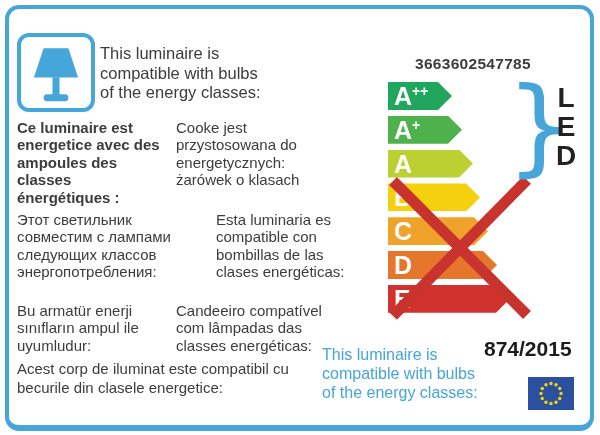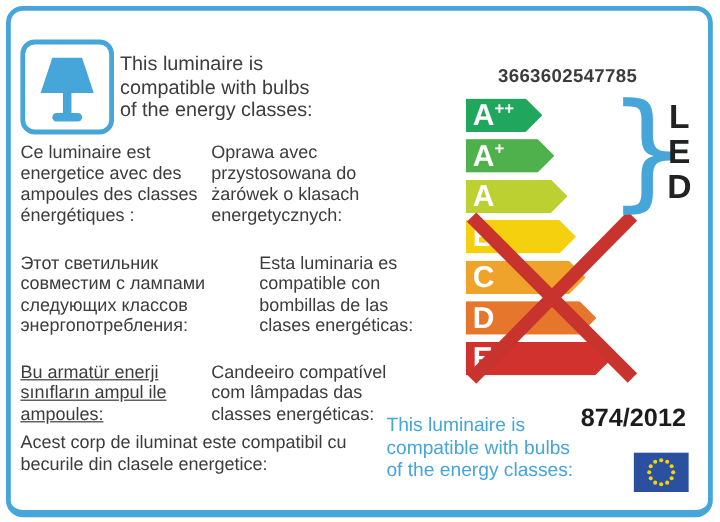--- a/index.html
+++ b/index.html
@@ -18,25 +18,25 @@
     border:4px solid #46a5d9; border-radius:12px; background:#ffffff;
     box-sizing:border-box; display:flex; align-items:center; justify-content:center;
   }
   .heading {
     position:absolute; left:100px; top:44px; width:220px;
     font-size:16.5px; line-height:19.6px; color:#3c3c3c;
   }
   .brand { position:absolute; left:299px; top:19px; font-size:15px; }
   .code  { position:absolute; left:415px; top:18px; font-size:15.5px; font-weight:700; letter-spacing:0.3px;margin-top:37px; }
   .para  { position:absolute; font-size:15px; line-height:17.4px; }
-  .para-fr { left:17px;  top:119px; width:158px; }
+  .para-fr { left:17px;  top:119px; width:158px;font-weight:bold; }
   .para-pl { left:176px; top:119px; width:150px; }
   .para-ru { left:17px;  top:211px; width:162px; }
   .para-es { left:176px; top:211px; width:150px;margin-left:40px; }
-  .para-tr { left:17px;  top:302px; width:158px;text-decoration:underline; }
+  .para-tr { left:17px;  top:302px; width:158px; }
   .para-pt { left:176px; top:302px; width:160px; }
   .para-ro { left:17px;  top:359px; width:340px; line-height:19px; }
   .arrows { position:absolute; left:388px; top:82px; width:140px; }
   .arrow {
     height:28px; margin-bottom:5.8px; position:relative;
     clip-path: polygon(0 0, calc(100% - 14px) 0, 100% 50%, calc(100% - 14px) 100%, 0 100%);
     display:flex; align-items:center;
   }
   .arrow-label {
     color:#ffffff; font-weight:bold; font-size:25px; line-height:28px; padding-left:6px;
@@ -81,41 +81,41 @@
 
   <div class="code">3663602547785</div>
 
   <div class="para para-fr">
       <div>Ce luminaire est</div>
       <div>energetice avec des</div>
       <div>ampoules des classes</div>
       <div>énergétiques :</div>
     </div>
   <div class="para para-pl">
-      <div>Oprawa avec</div>
+      <div>Cooke jest</div>
       <div>przystosowana do</div>
+      <div>energetycznych:</div>
       <div>żarówek o klasach</div>
-      <div>energetycznych:</div>
     </div>
   <div class="para para-ru">
       <div>Этот светильник</div>
       <div>совместим с лампами</div>
       <div>следующих классов</div>
       <div>энергопотребления:</div>
     </div>
   <div class="para para-es">
       <div>Esta luminaria es</div>
       <div>compatible con</div>
       <div>bombillas de las</div>
       <div>clases energéticas:</div>
     </div>
   <div class="para para-tr">
       <div>Bu armatür enerji</div>
       <div>sınıfların ampul ile</div>
-      <div>ampoules:</div>
+      <div>uyumludur:</div>
     </div>
   <div class="para para-pt">
       <div>Candeeiro compatível</div>
       <div>com lâmpadas das</div>
       <div>classes energéticas:</div>
     </div>
   <div class="para para-ro">
       <div>Acest corp de iluminat este compatibil cu</div>
       <div>becurile din clasele energetice:</div>
     </div>
@@ -156,21 +156,21 @@
     <div>E</div>
     <div>D</div>
   </div>
 
   <div class="footer-blue">
       <div>This luminaire is</div>
       <div>compatible with bulbs</div>
       <div>of the energy classes:</div>
     </div>
 
-  <div class="regulation">874/2012</div>
+  <div class="regulation">874/2015</div>
 
   <div class="eu-flag">
     <svg width="46" height="33" viewBox="0 0 46 33">
       <rect x="0" y="0" width="46" height="33" fill="#2c50a0"></rect>
       <g fill="#f2d410">
         <circle cx="23" cy="6.5" r="1.7"></circle>
           <circle cx="28" cy="7.8" r="1.7"></circle>
         <circle cx="31.7" cy="11.5" r="1.7"></circle>
           <circle cx="33" cy="16.5" r="1.7"></circle>
         <circle cx="31.7" cy="21.5" r="1.7"></circle>

